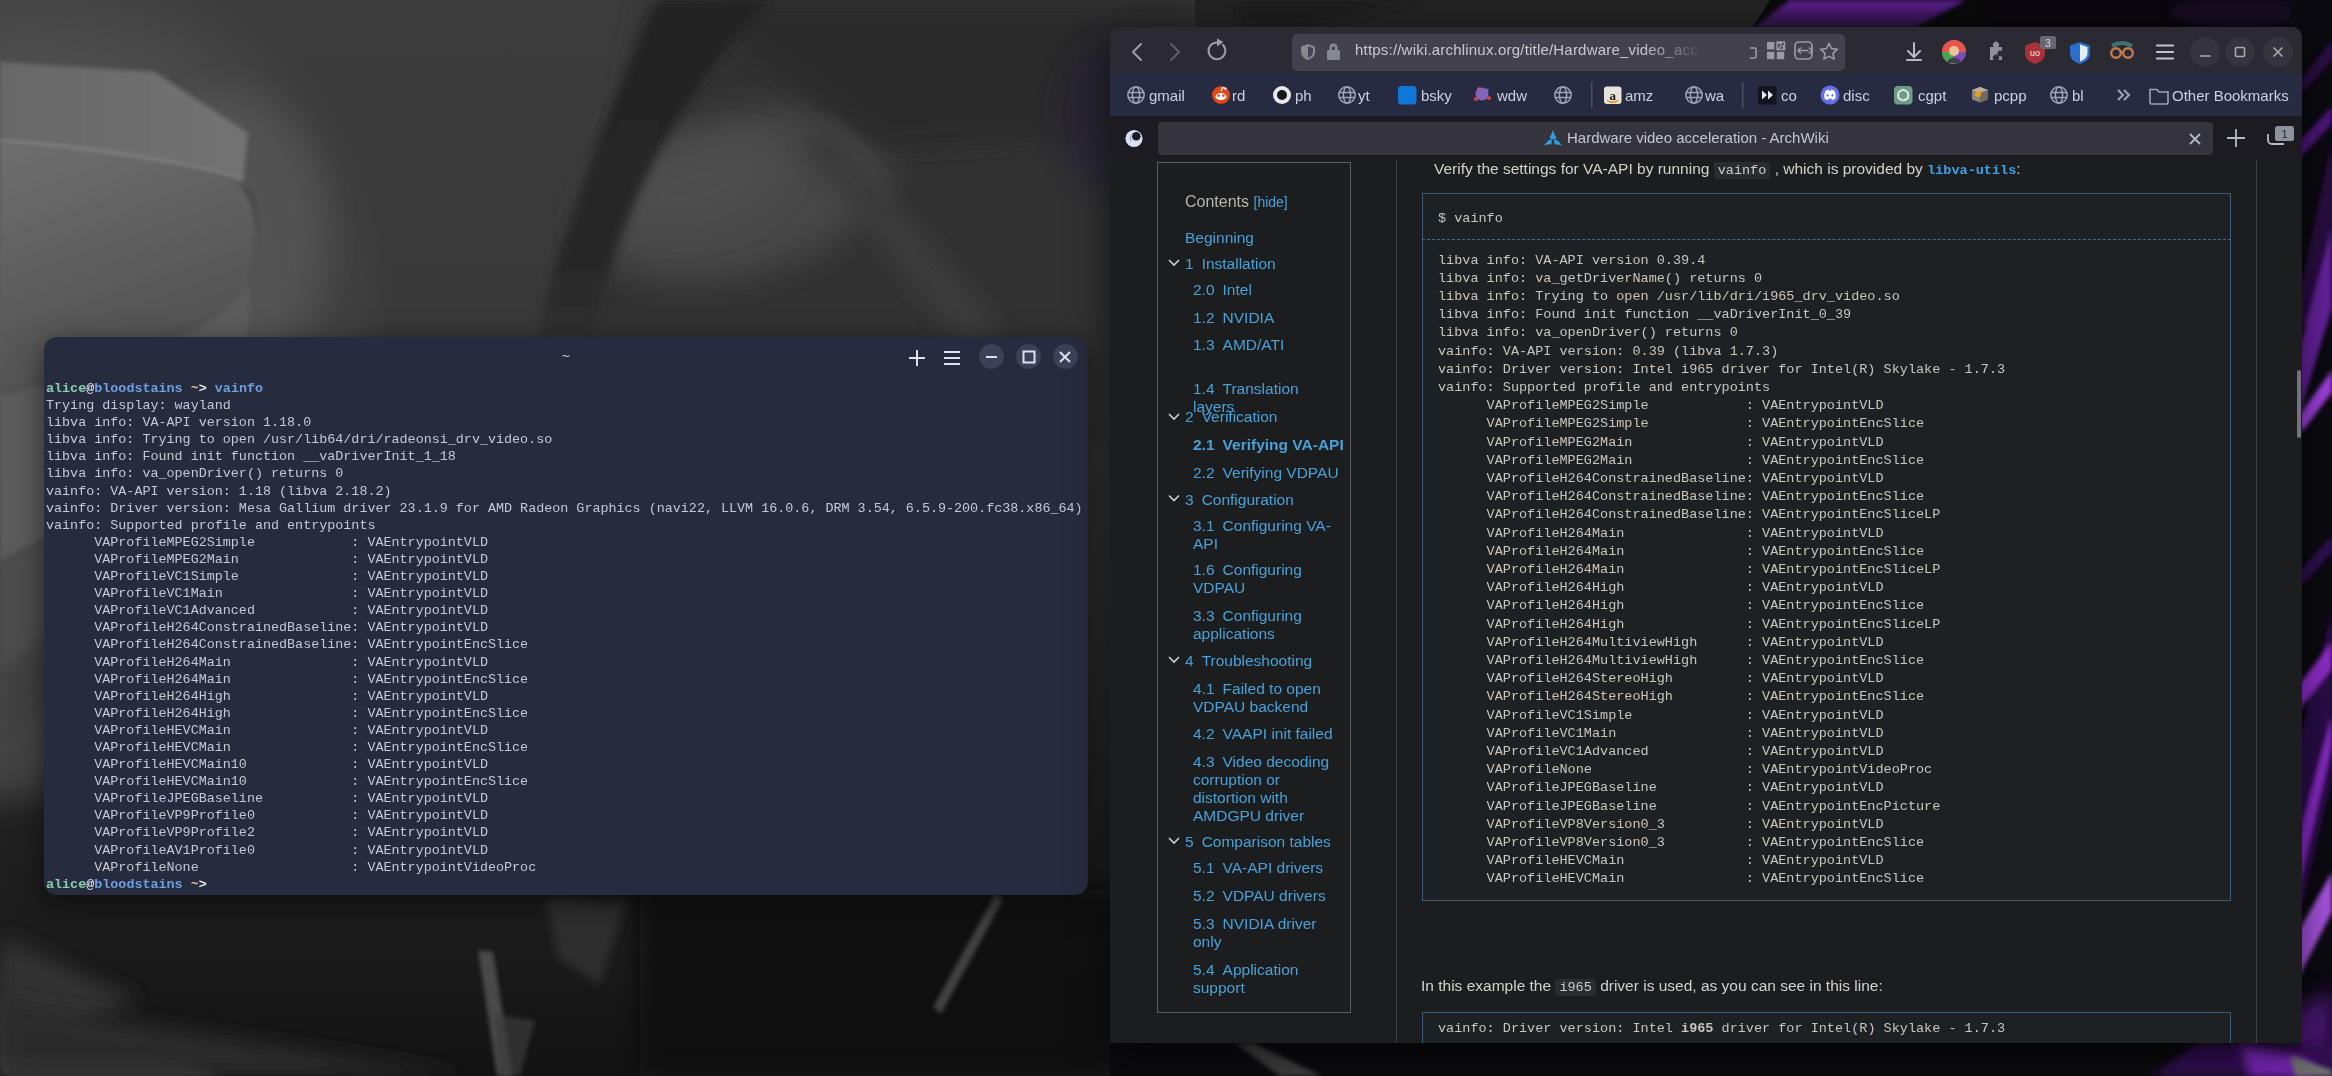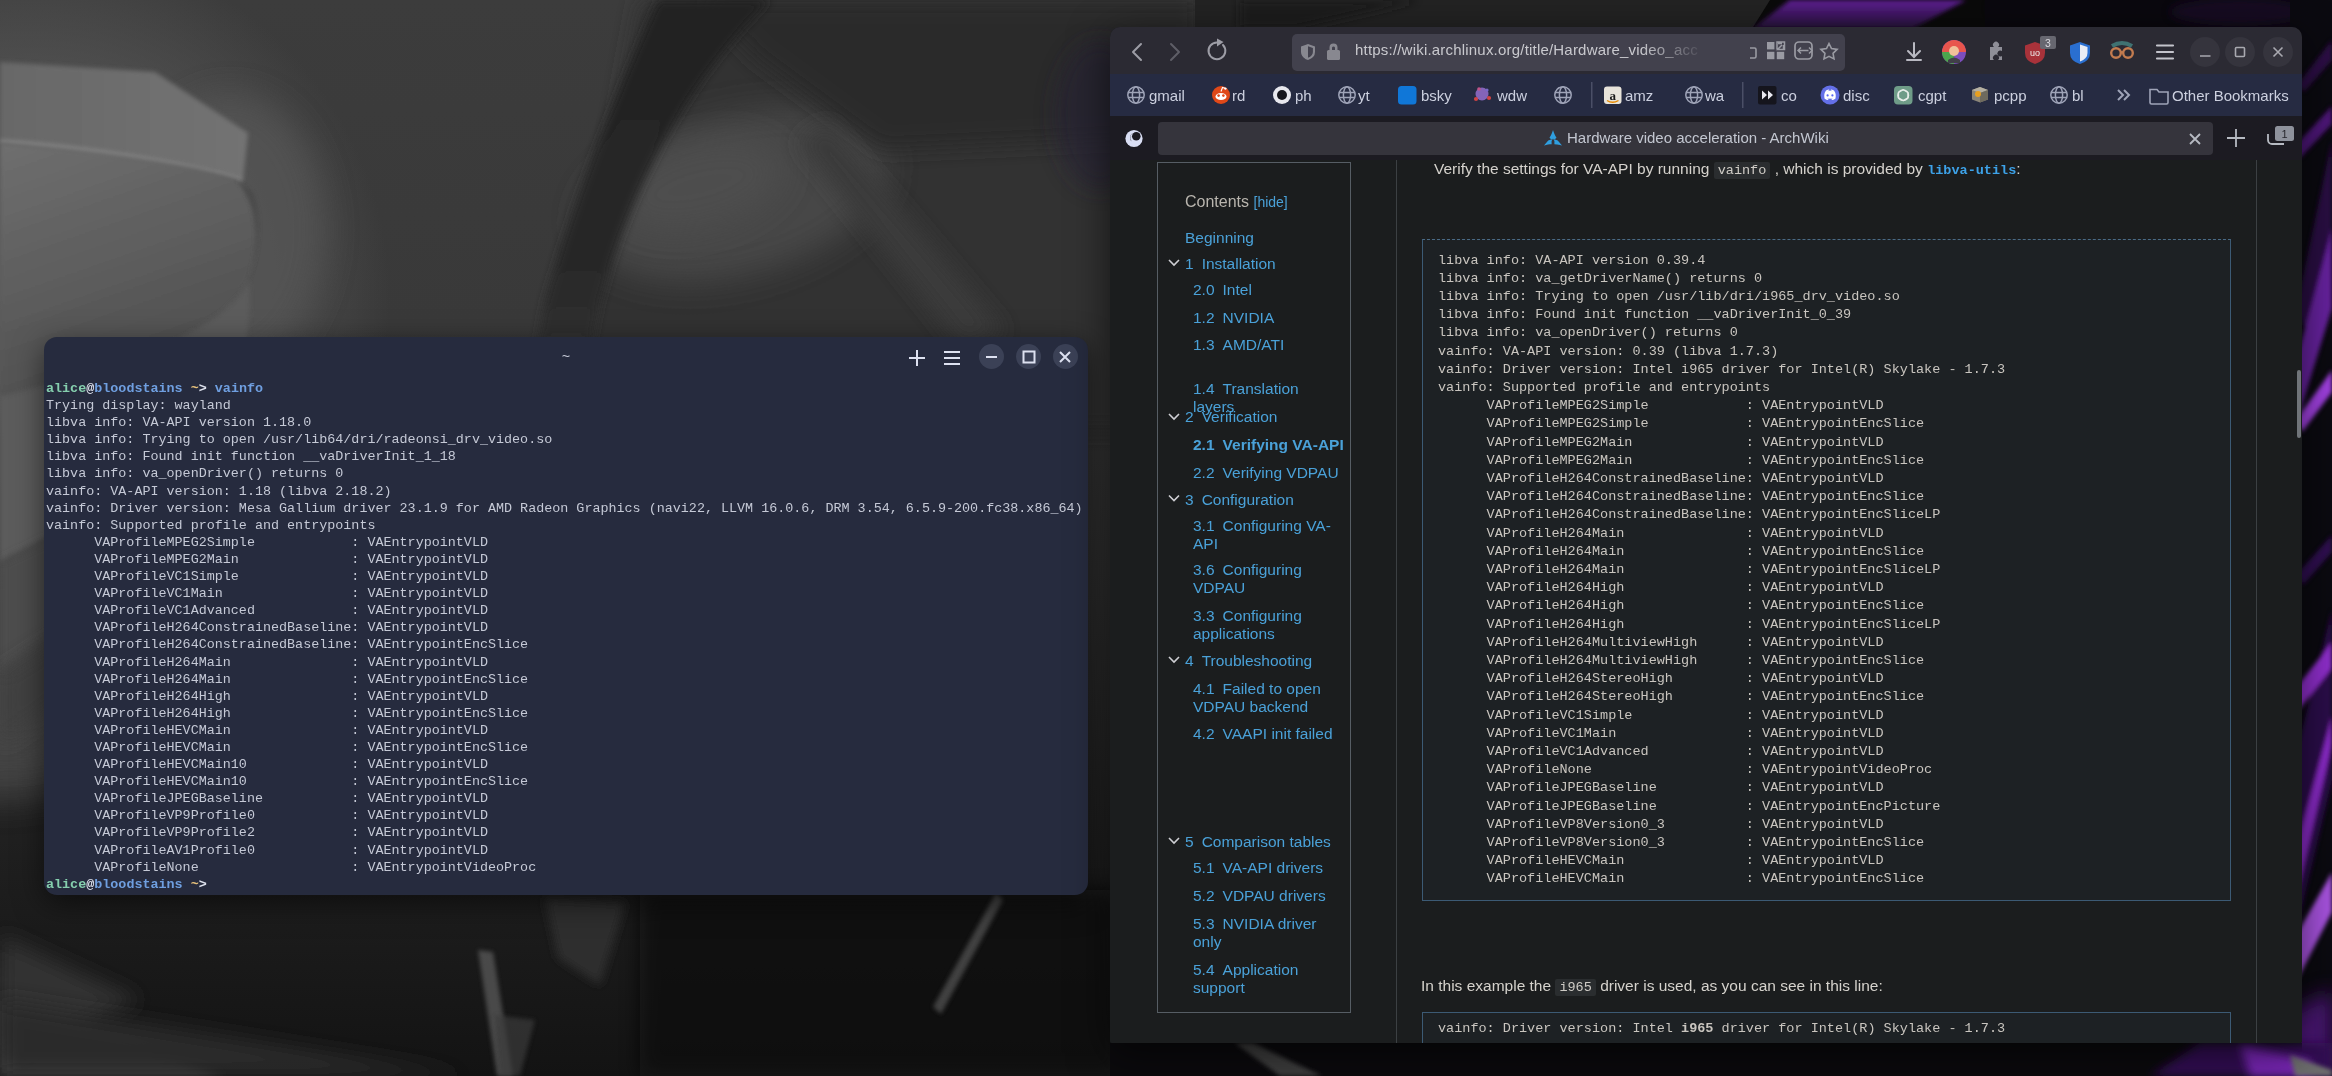--- a/index.html
+++ b/index.html
@@ -410,41 +410,45 @@
         <div class="tocitem" style="top:92px;left:27px"><a><span class="n">1</span>Installation</a></div>
         <div class="tocitem" style="top:117.5px;left:35px"><a><span class="n">2.0</span>Intel</a></div>
         <div class="tocitem" style="top:145.5px;left:35px"><a><span class="n">1.2</span>NVIDIA</a></div>
         <div class="tocitem" style="top:173px;left:35px"><a><span class="n">1.3</span>AMD/ATI</a></div>
         <div class="tocitem" style="top:217px;left:35px;width:135px"><a><span class="n">1.4</span>Translation layers</a></div>
         <div class="tocitem" style="top:245px;left:27px"><a><span class="n">2</span>Verification</a></div>
         <div class="tocitem" style="top:273px;left:35px;width:165px"><a class="cur"><span class="n">2.1</span>Verifying VA-API</a></div>
         <div class="tocitem" style="top:300.5px;left:35px;width:175px"><a><span class="n">2.2</span>Verifying VDPAU</a></div>
         <div class="tocitem" style="top:327.5px;left:27px"><a><span class="n">3</span>Configuration</a></div>
         <div class="tocitem" style="top:354px;left:35px;width:155px"><a><span class="n">3.1</span>Configuring VA-API</a></div>
-        <div class="tocitem" style="top:398px;left:35px;width:145px"><a><span class="n">3.6</span>Configuring VDPAU</a></div>
+        <div class="tocitem" style="top:398px;left:35px;width:145px"><a><span class="n">1.6</span>Configuring VDPAU</a></div>
         <div class="tocitem" style="top:444px;left:35px;width:145px"><a><span class="n">3.3</span>Configuring applications</a></div>
         <div class="tocitem" style="top:489px;left:27px"><a><span class="n">4</span>Troubleshooting</a></div>
         <div class="tocitem" style="top:516.5px;left:35px;width:155px"><a><span class="n">4.1</span>Failed to open VDPAU backend</a></div>
         <div class="tocitem" style="top:561.5px;left:35px;width:175px"><a><span class="n">4.2</span>VAAPI init failed</a></div>
+        <div class="tocitem" style="top:590px;left:35px;width:140px"><a><span class="n">4.3</span>Video decoding corruption or distortion with AMDGPU driver</a></div>
         <div class="tocitem" style="top:670px;left:27px"><a><span class="n">5</span>Comparison tables</a></div>
         <div class="tocitem" style="top:696px;left:35px;width:160px"><a><span class="n">5.1</span>VA-API drivers</a></div>
         <div class="tocitem" style="top:724px;left:35px;width:160px"><a><span class="n">5.2</span>VDPAU drivers</a></div>
         <div class="tocitem" style="top:752px;left:35px;width:145px"><a><span class="n">5.3</span>NVIDIA driver only</a></div>
         <div class="tocitem" style="top:797.5px;left:35px;width:145px"><a><span class="n">5.4</span>Application support</a></div>
         <svg class="abs" style="left:8px;top:0" width="16" height="860" viewBox="0 0 16 860">
           <g fill="none" stroke="#cfcfd4" stroke-width="1.6">
             <path d="M3,97 l5,5 5,-5"></path>
             <path d="M3,251 l5,5 5,-5"></path>
             <path d="M3,332.5 l5,5 5,-5"></path>
             <path d="M3,494 l5,5 5,-5"></path>
             <path d="M3,675 l5,5 5,-5"></path>
           </g>
         </svg>
       </div>
       <div class="ptext" style="left:324px;top:0px">Verify the settings for VA-API by running <span class="icode">vainfo</span> , which is provided by <b style="font-family:'Liberation Mono', monospace;font-size:13.5px;color:#3da2e8;">libva-utils</b>:</div>
+      <div class="codeblock" style="top:33px;height:45.5px;border-bottom:none;">
+        <pre style="padding:16px 0 0 15.5px">$ vainfo</pre>
+      </div>
       <div class="codeblock" style="top:78.5px;height:662px;border-top:1px dashed #4a6a85;">
         <pre style="padding:12px 0 0 15.5px">libva info: VA-API version 0.39.4
 libva info: va_getDriverName() returns 0
 libva info: Trying to open /usr/lib/dri/i965_drv_video.so
 libva info: Found init function __vaDriverInit_0_39
 libva info: va_openDriver() returns 0
 vainfo: VA-API version: 0.39 (libva 1.7.3)
 vainfo: Driver version: Intel i965 driver for Intel(R) Skylake - 1.7.3
 vainfo: Supported profile and entrypoints
       VAProfileMPEG2Simple            : VAEntrypointVLD

